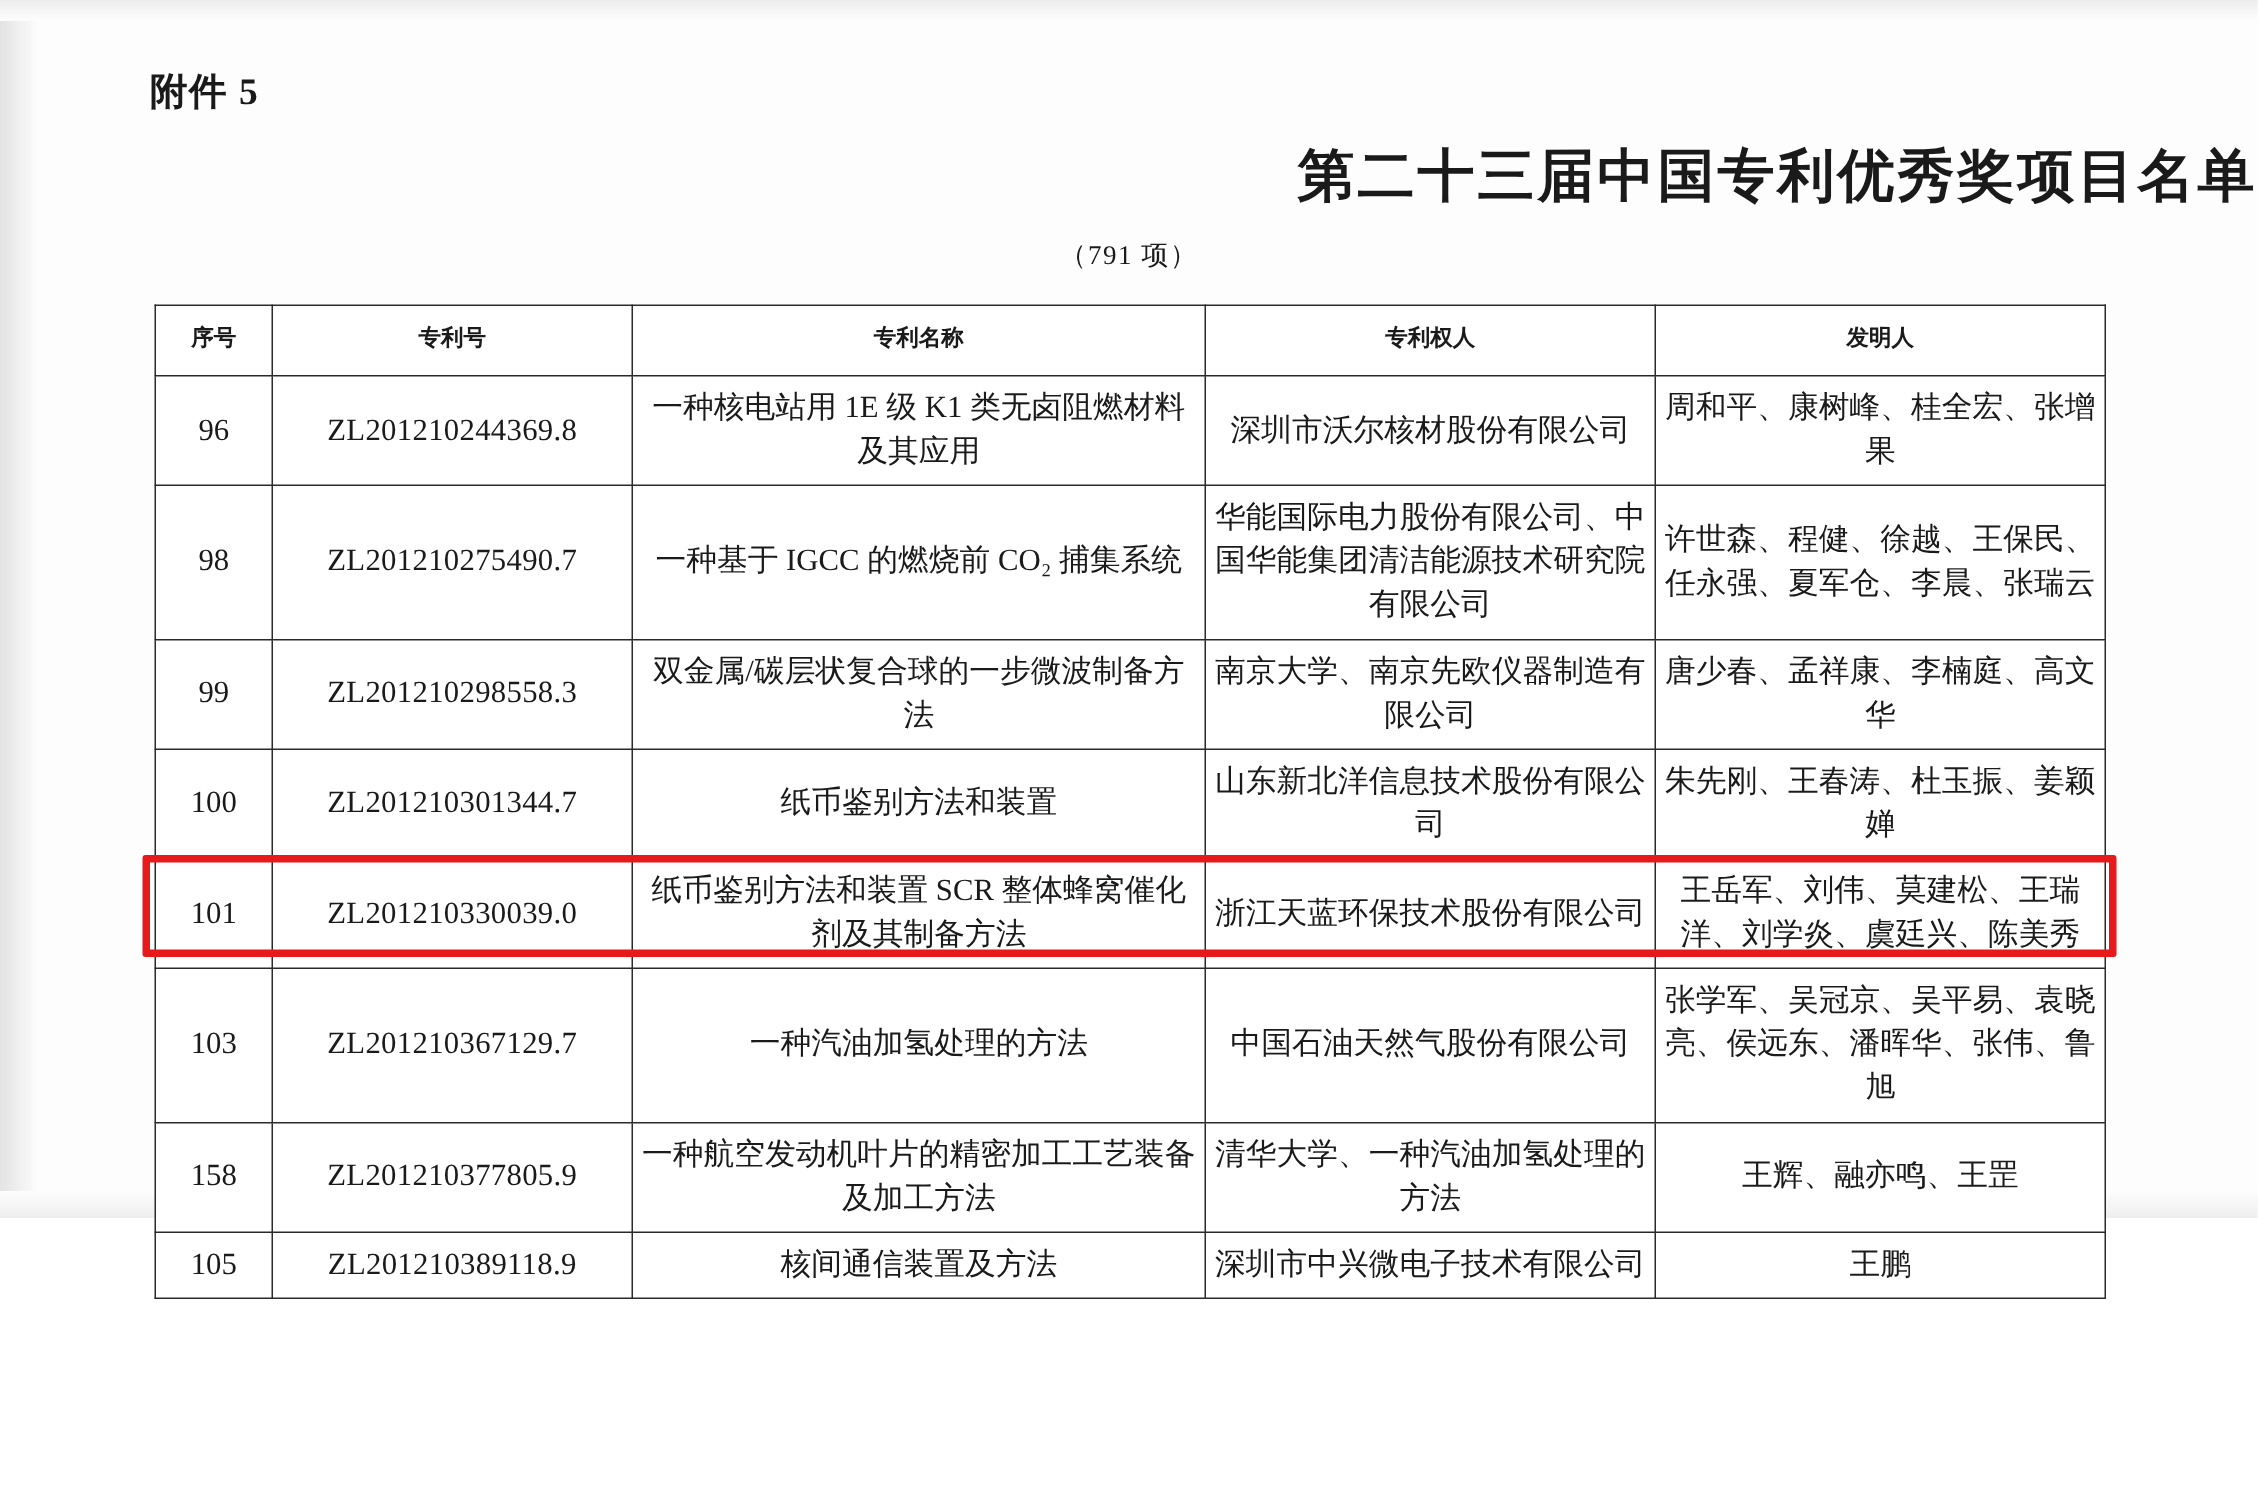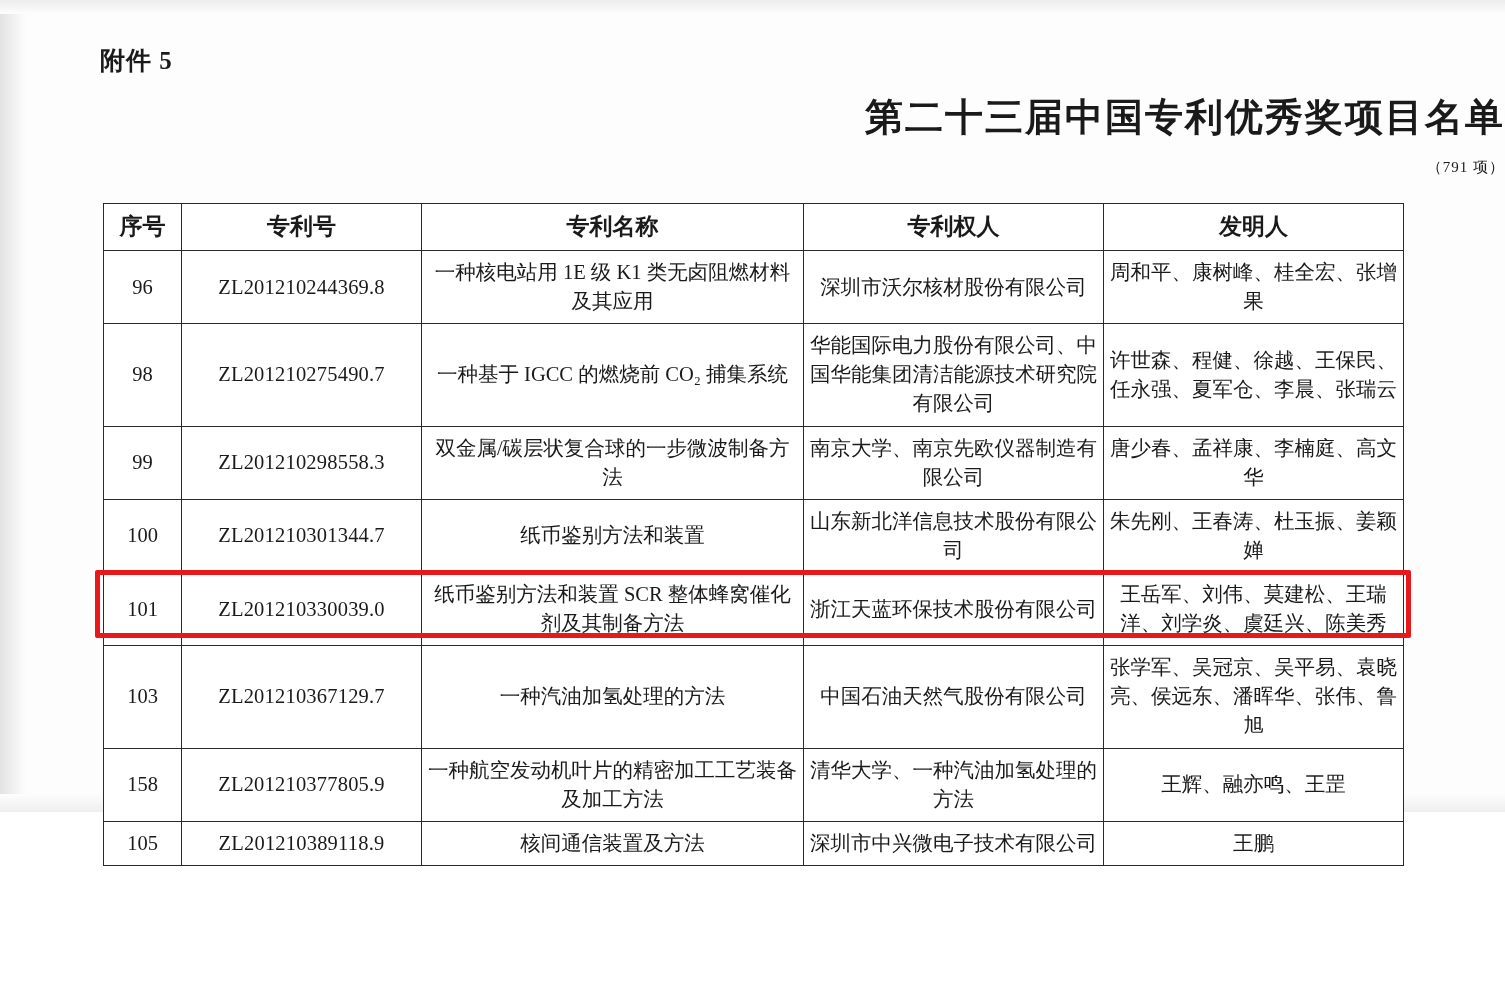--- a/index.html
+++ b/index.html
@@ -40,22 +40,22 @@
     font-size: 38px;
     font-weight: 700;
     letter-spacing: 2px;
     font-family: "Liberation Serif", "DejaVu Serif", serif;
   }
   .doc-subtitle {
     position: absolute;
     left: 0;
     right: 0;
     top: 158px;
-    text-align: right;
-    font-size: 15px;
+    text-align: center;
+    font-size: 18px;
     font-weight: 500;
     letter-spacing: 1px;
   }
   .table-wrap {
     position: absolute;
     left: 103px;
     top: 203px;
     width: 1300px;
   }
   table.patent-table {
@@ -70,21 +70,21 @@
     text-align: center;
     vertical-align: middle;
     font-size: 20.5px;
     line-height: 1.42;
     padding: 7px 6px;
     font-family: "Liberation Serif", "DejaVu Serif", serif;
     word-wrap: break-word;
   }
   table.patent-table th {
     font-weight: 700;
-    font-size: 23px;
+    font-size: 15px;
     height: 36px;
     padding: 5px 6px;
   }
   col.c-no      { width: 78px; }
   col.c-num     { width: 240px; }
   col.c-name    { width: 382px; }
   col.c-owner   { width: 300px; }
   col.c-inv     { width: 300px; }
 
   td.cell-name, td.cell-owner, td.cell-inv {

